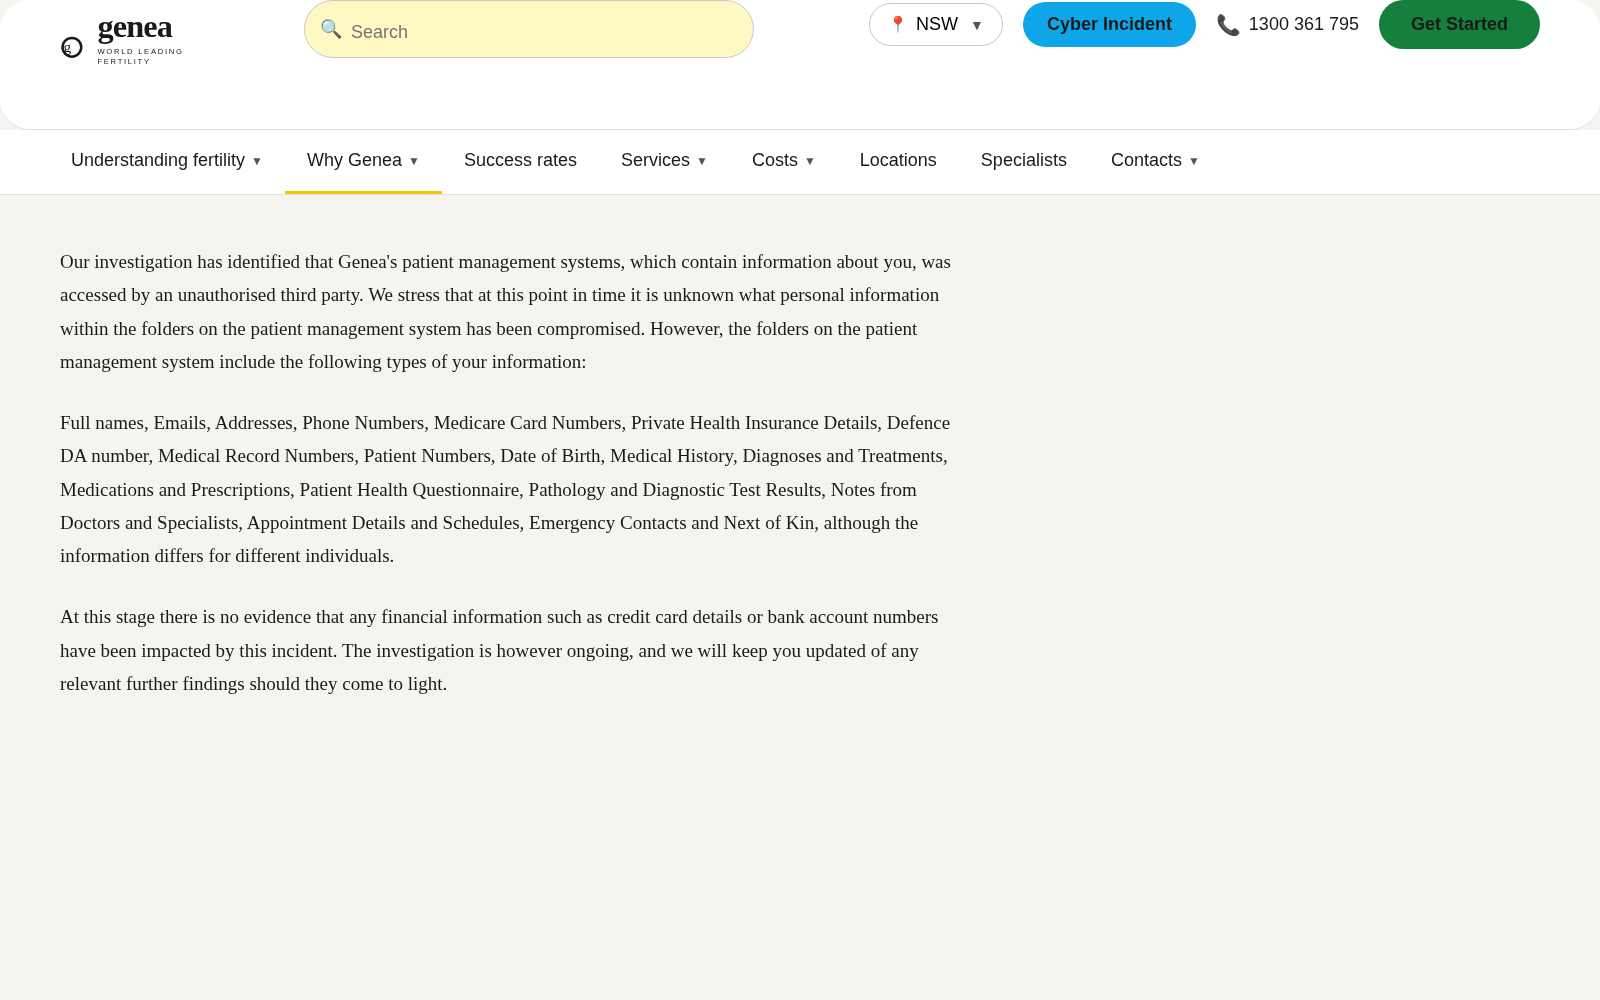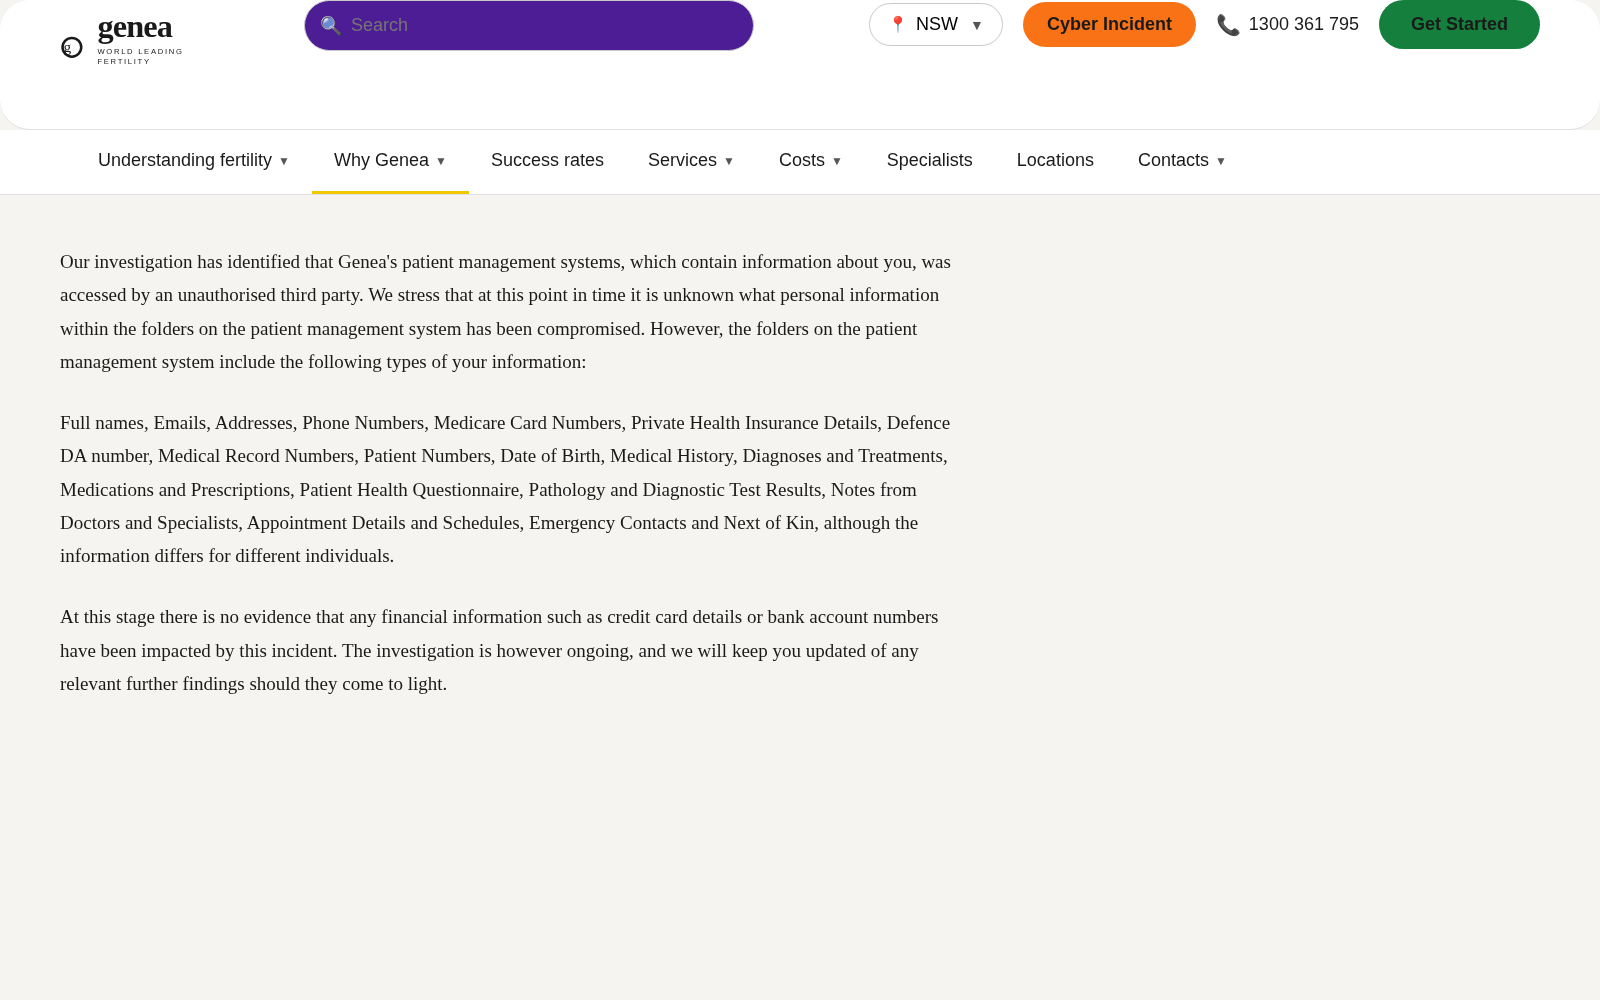--- a/index.html
+++ b/index.html
@@ -40,27 +40,27 @@
 
     .search-bar {
       flex: 1;
       max-width: 450px;
       position: relative;
       margin-left: 40px;
     }
 
     .search-bar input {
       width: 100%;
-      padding: 14px 20px 14px 46px;
+      padding: 21px 20px 14px 46px;
       border: 1.5px solid #c8c8c8;
       border-radius: 30px;
       font-size: 18px;
       font-family: Arial, sans-serif;
       color: #888;
-      background: #4c1d95;
+      background: #fef9c3;
       outline: none;
     }
 
     .search-icon-wrap {
       position: absolute;
       left: 16px;
       top: 50%;
       transform: translateY(-50%);
       color: #888;
       font-size: 18px;
@@ -91,21 +91,21 @@
       font-size: 16px;
     }
 
     .location-selector .chevron {
       color: #555;
       font-size: 14px;
       margin-left: 4px;
     }
 
     .cyber-incident-btn {
-      background: #f97316;
+      background: #0ea5e9;
       color: #1a1a1a;
       border: none;
       border-radius: 30px;
       padding: 12px 24px;
       font-size: 18px;
       font-weight: bold;
       font-family: Arial, sans-serif;
       cursor: pointer;
       white-space: nowrap;
     }
@@ -135,21 +135,21 @@
       font-weight: bold;
       font-family: Arial, sans-serif;
       cursor: pointer;
       white-space: nowrap;
     }
 
     
     .nav {
       background: #ffffff;
       border-bottom: 1px solid #e0e0e0;
-      padding: 0 76px;
+      padding: 0 49px;
       display: flex;
       align-items: stretch;
       height: 65px;
     }
 
     .nav-item {
       display: flex;
       align-items: center;
       gap: 6px;
       padding: 0 22px;
@@ -253,24 +253,24 @@
   </a>
   <a class="nav-item">
     <span>Services</span>
     <span class="nav-chevron">▼</span>
   </a>
   <a class="nav-item">
     <span>Costs</span>
     <span class="nav-chevron">▼</span>
   </a>
   <a class="nav-item">
+    <span>Locations</span>
+  </a>
+  <a class="nav-item">
     <span>Specialists</span>
-  </a>
-  <a class="nav-item">
-    <span>Locations</span>
   </a>
   <a class="nav-item">
     <span>Contacts</span>
     <span class="nav-chevron">▼</span>
   </a>
 </nav>
 
 <main class="main-content">
 
   <p class="body-text">Our investigation has identified that Genea's patient management systems, which contain information about you, was accessed by an unauthorised third party. We stress that at this point in time it is unknown what personal information within the folders on the patient management system has been compromised. However, the folders on the patient management system include the following types of your information:</p>

